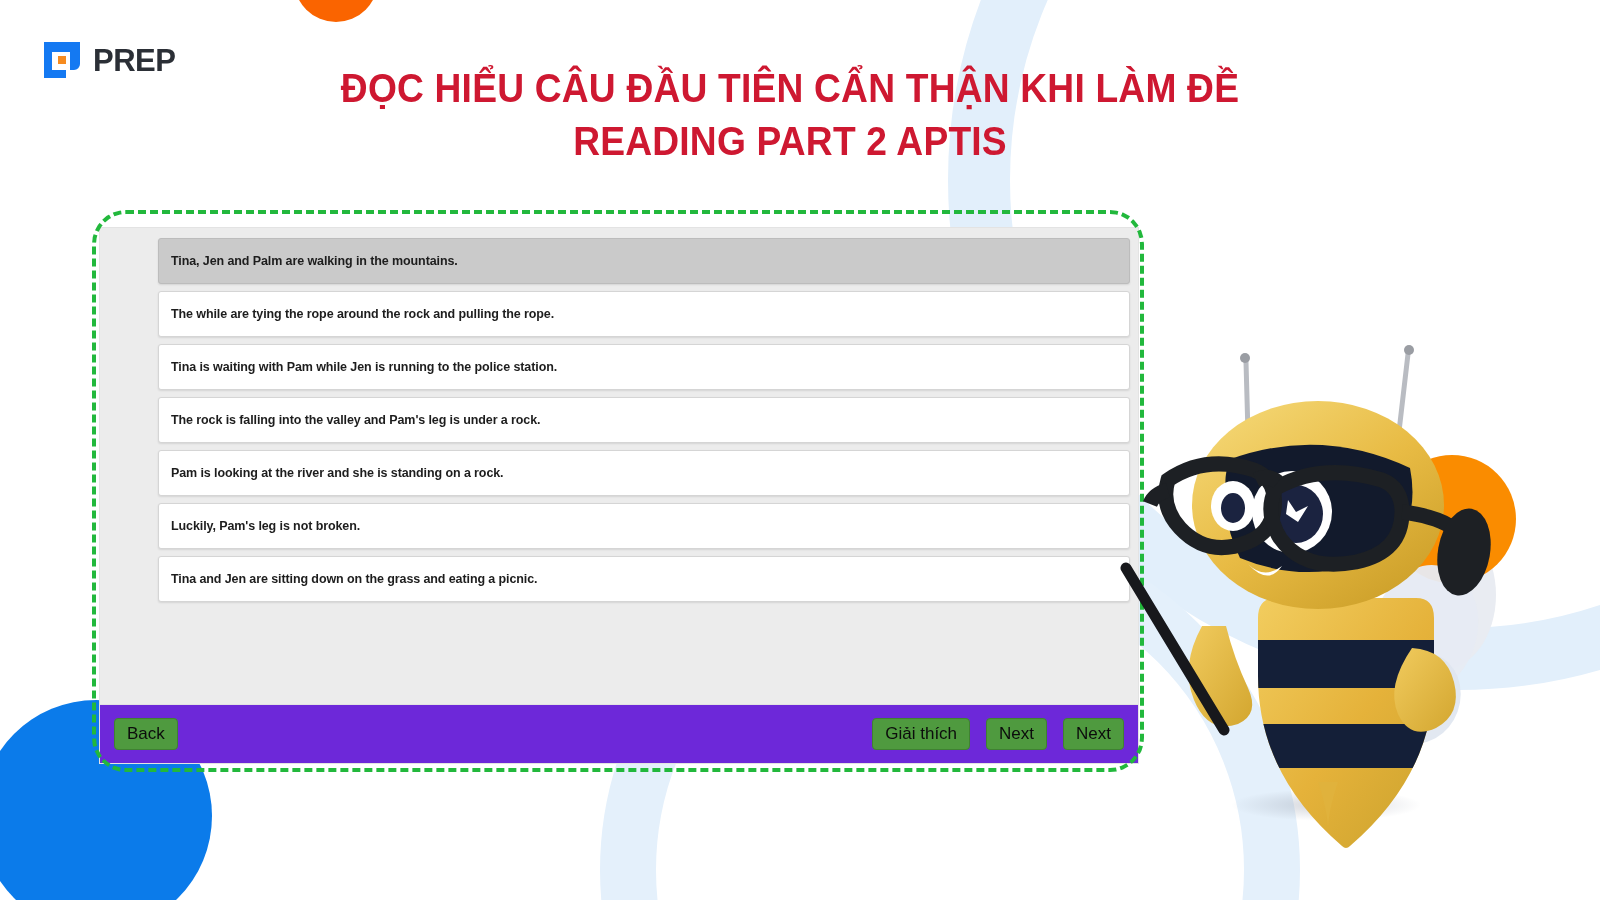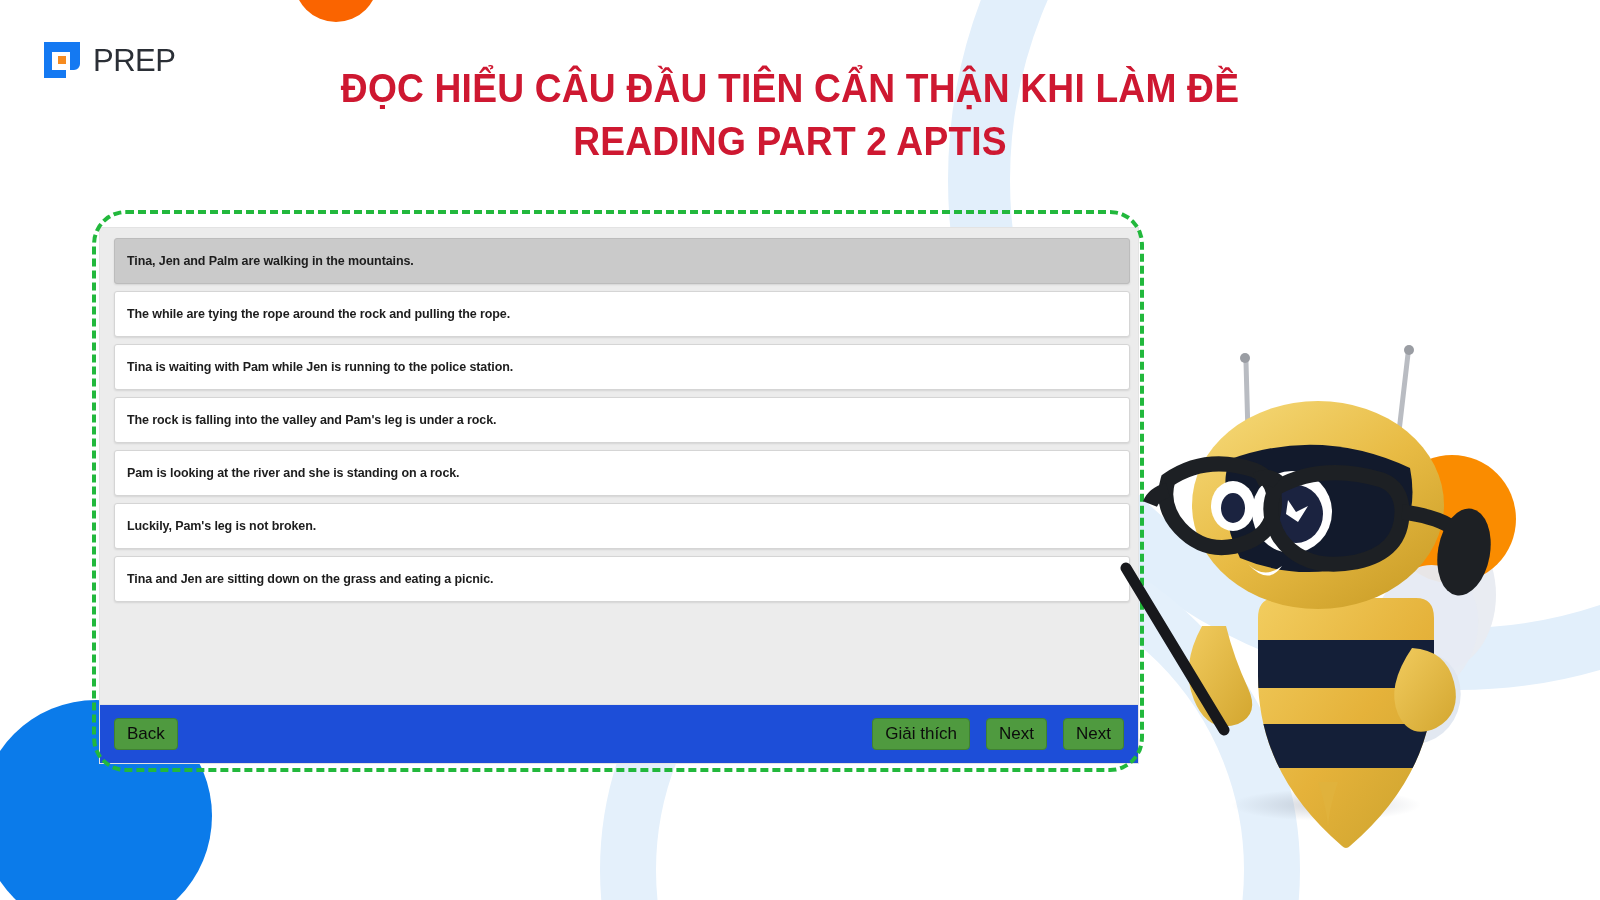--- a/index.html
+++ b/index.html
@@ -89,21 +89,21 @@
     gap: 9px;
     z-index: 5;
   }
   .logo-mark {
     width: 44px;
     height: 44px;
     position: relative;
   }
   .logo-word {
     font-size: 31px;
-    font-weight: normal;
+    font-weight: bold;
     letter-spacing: -0.5px;
     color: #2b2f36;
     line-height: 1;
   }
 
   .headline {
     position: absolute;
     left: 200px;
     top: 62px;
     width: 1180px;
@@ -158,30 +158,31 @@
     height: 44px;
     display: flex;
     align-items: center;
     padding: 0 12px;
     margin-bottom: 7px;
     font-size: 12.5px;
     font-weight: bold;
     color: #1d1d1d;
     box-shadow: 0 1px 2px rgba(0,0,0,0.10);
     letter-spacing: -0.1px;
+    margin-left: 44px;
   }
   .q-item.selected {
     background: #cacaca;
     border-color: #bcbcbc;
   }
 
   .panel-footer {
     margin-top: auto;
     height: 58px;
-    background: #1d4ed8;
+    background: #6d28d9;
     border-top: 1px solid #e2e2e2;
     display: flex;
     align-items: center;
     justify-content: space-between;
     padding: 0 14px;
   }
   .footer-right {
     display: flex;
     gap: 16px;
   }

